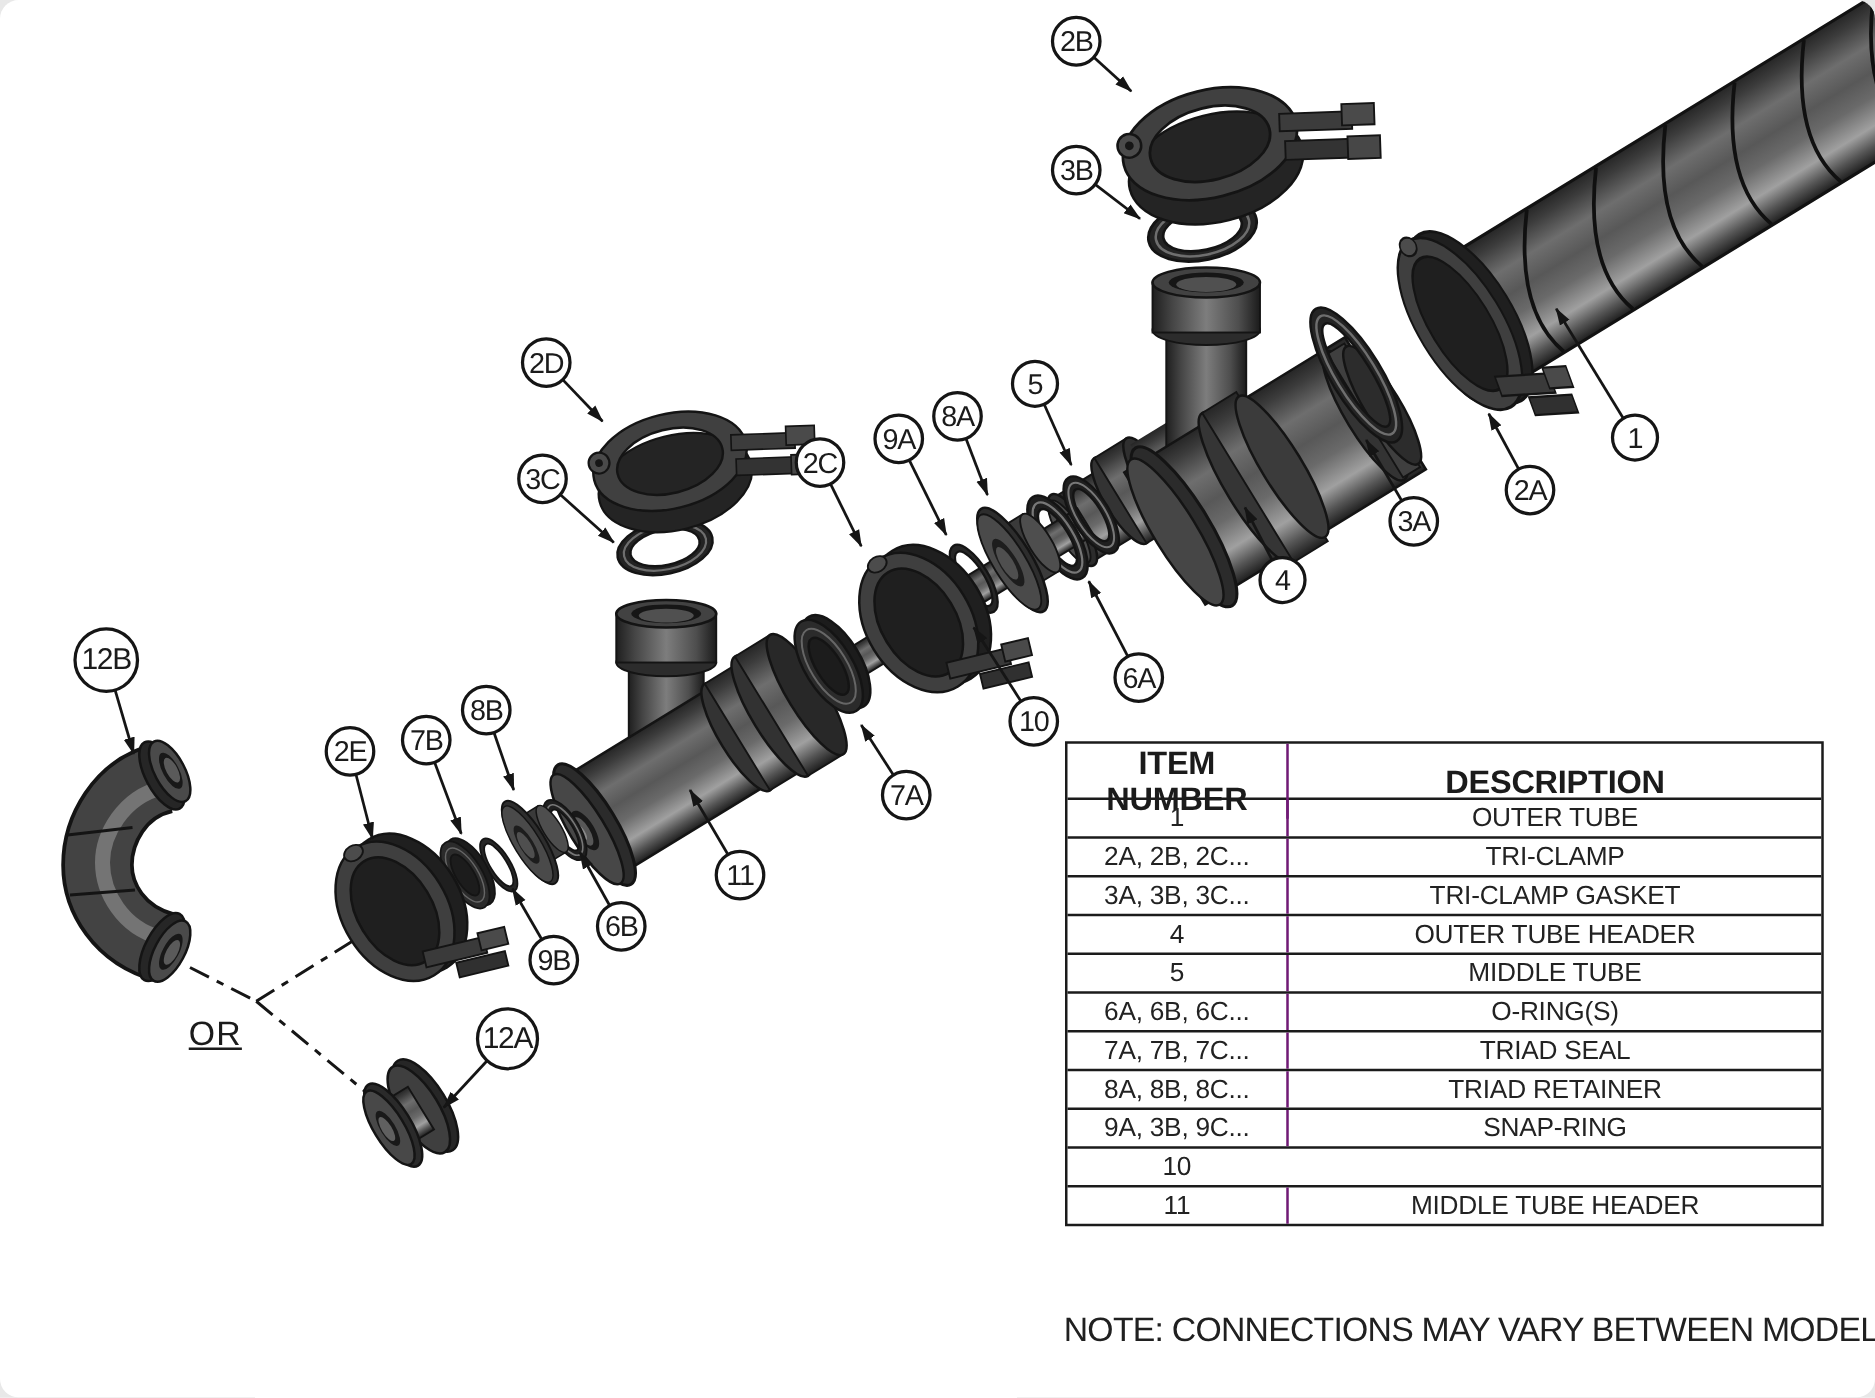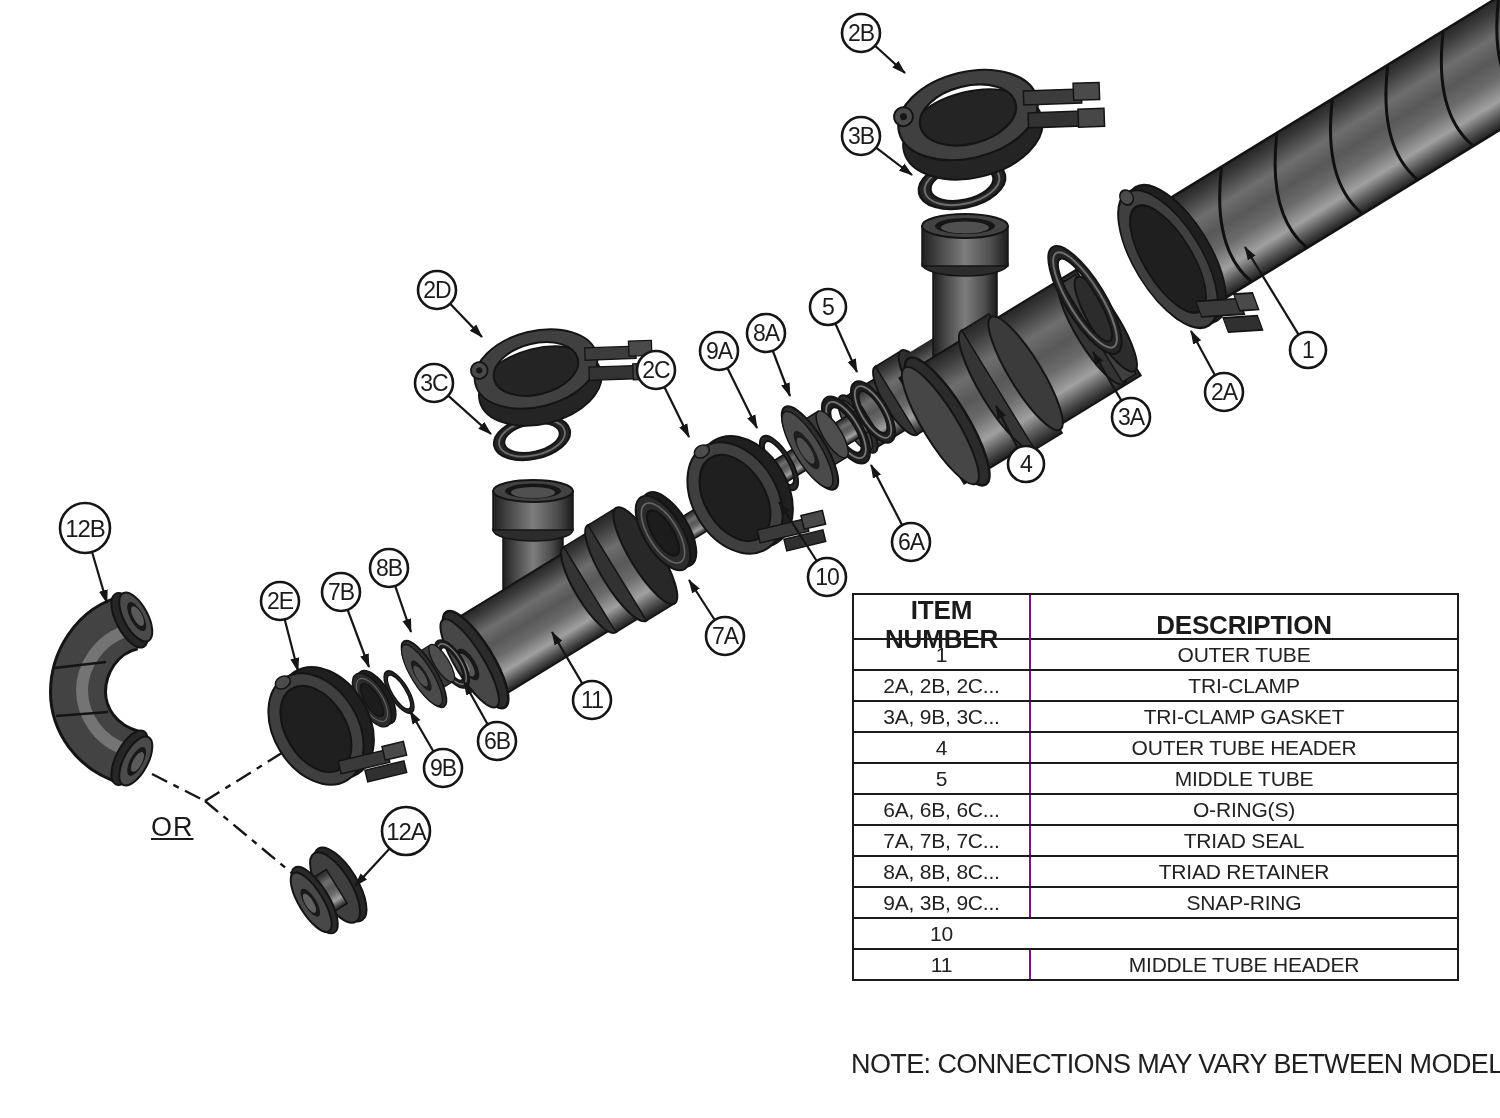--- a/index.html
+++ b/index.html
@@ -1,18 +1,18 @@
 <!DOCTYPE html>
 <html><head>
 <meta charset="utf-8">
 <style>
   html,body{margin:0;padding:0;background:#e8e8e8;}
   .canvas{
     position:relative;width:1500px;height:1118px;background:#ffffff;
-    font-family:"Liberation Sans",sans-serif;color:#1c1c1c;overflow:hidden;margin:0 auto;
+    font-family:"Liberation Sans",sans-serif;color:#1c1c1c;overflow:hidden;margin:0 auto;border-radius:15px;
   }
   .canvas svg{position:absolute;left:0;top:0;}
   
   .ptable{
     position:absolute;left:852px;top:593px;width:607px;
     border:2.5px solid #1b1b1b;box-sizing:border-box;background:#fff;
   }
   .ptable .tr{display:grid;grid-template-columns:175px 1fr;height:31px;border-top:2px solid #1b1b1b;box-sizing:border-box;}
   .ptable .tr:first-child{border-top:none;}
   .ptable .tr.head{height:43px;}
@@ -380,21 +380,21 @@
       </div>
       <div class="tr">
         <div class="td item">1</div>
         <div class="td desc">OUTER TUBE</div>
       </div>
       <div class="tr">
         <div class="td item">2A, 2B, 2C...</div>
         <div class="td desc">TRI-CLAMP</div>
       </div>
       <div class="tr">
-        <div class="td item">3A, 9B, 3C...</div>
+        <div class="td item">3A, 3B, 3C...</div>
         <div class="td desc">TRI-CLAMP GASKET</div>
       </div>
       <div class="tr">
         <div class="td item">4</div>
         <div class="td desc">OUTER TUBE HEADER</div>
       </div>
       <div class="tr">
         <div class="td item">5</div>
         <div class="td desc">MIDDLE TUBE</div>
       </div>

